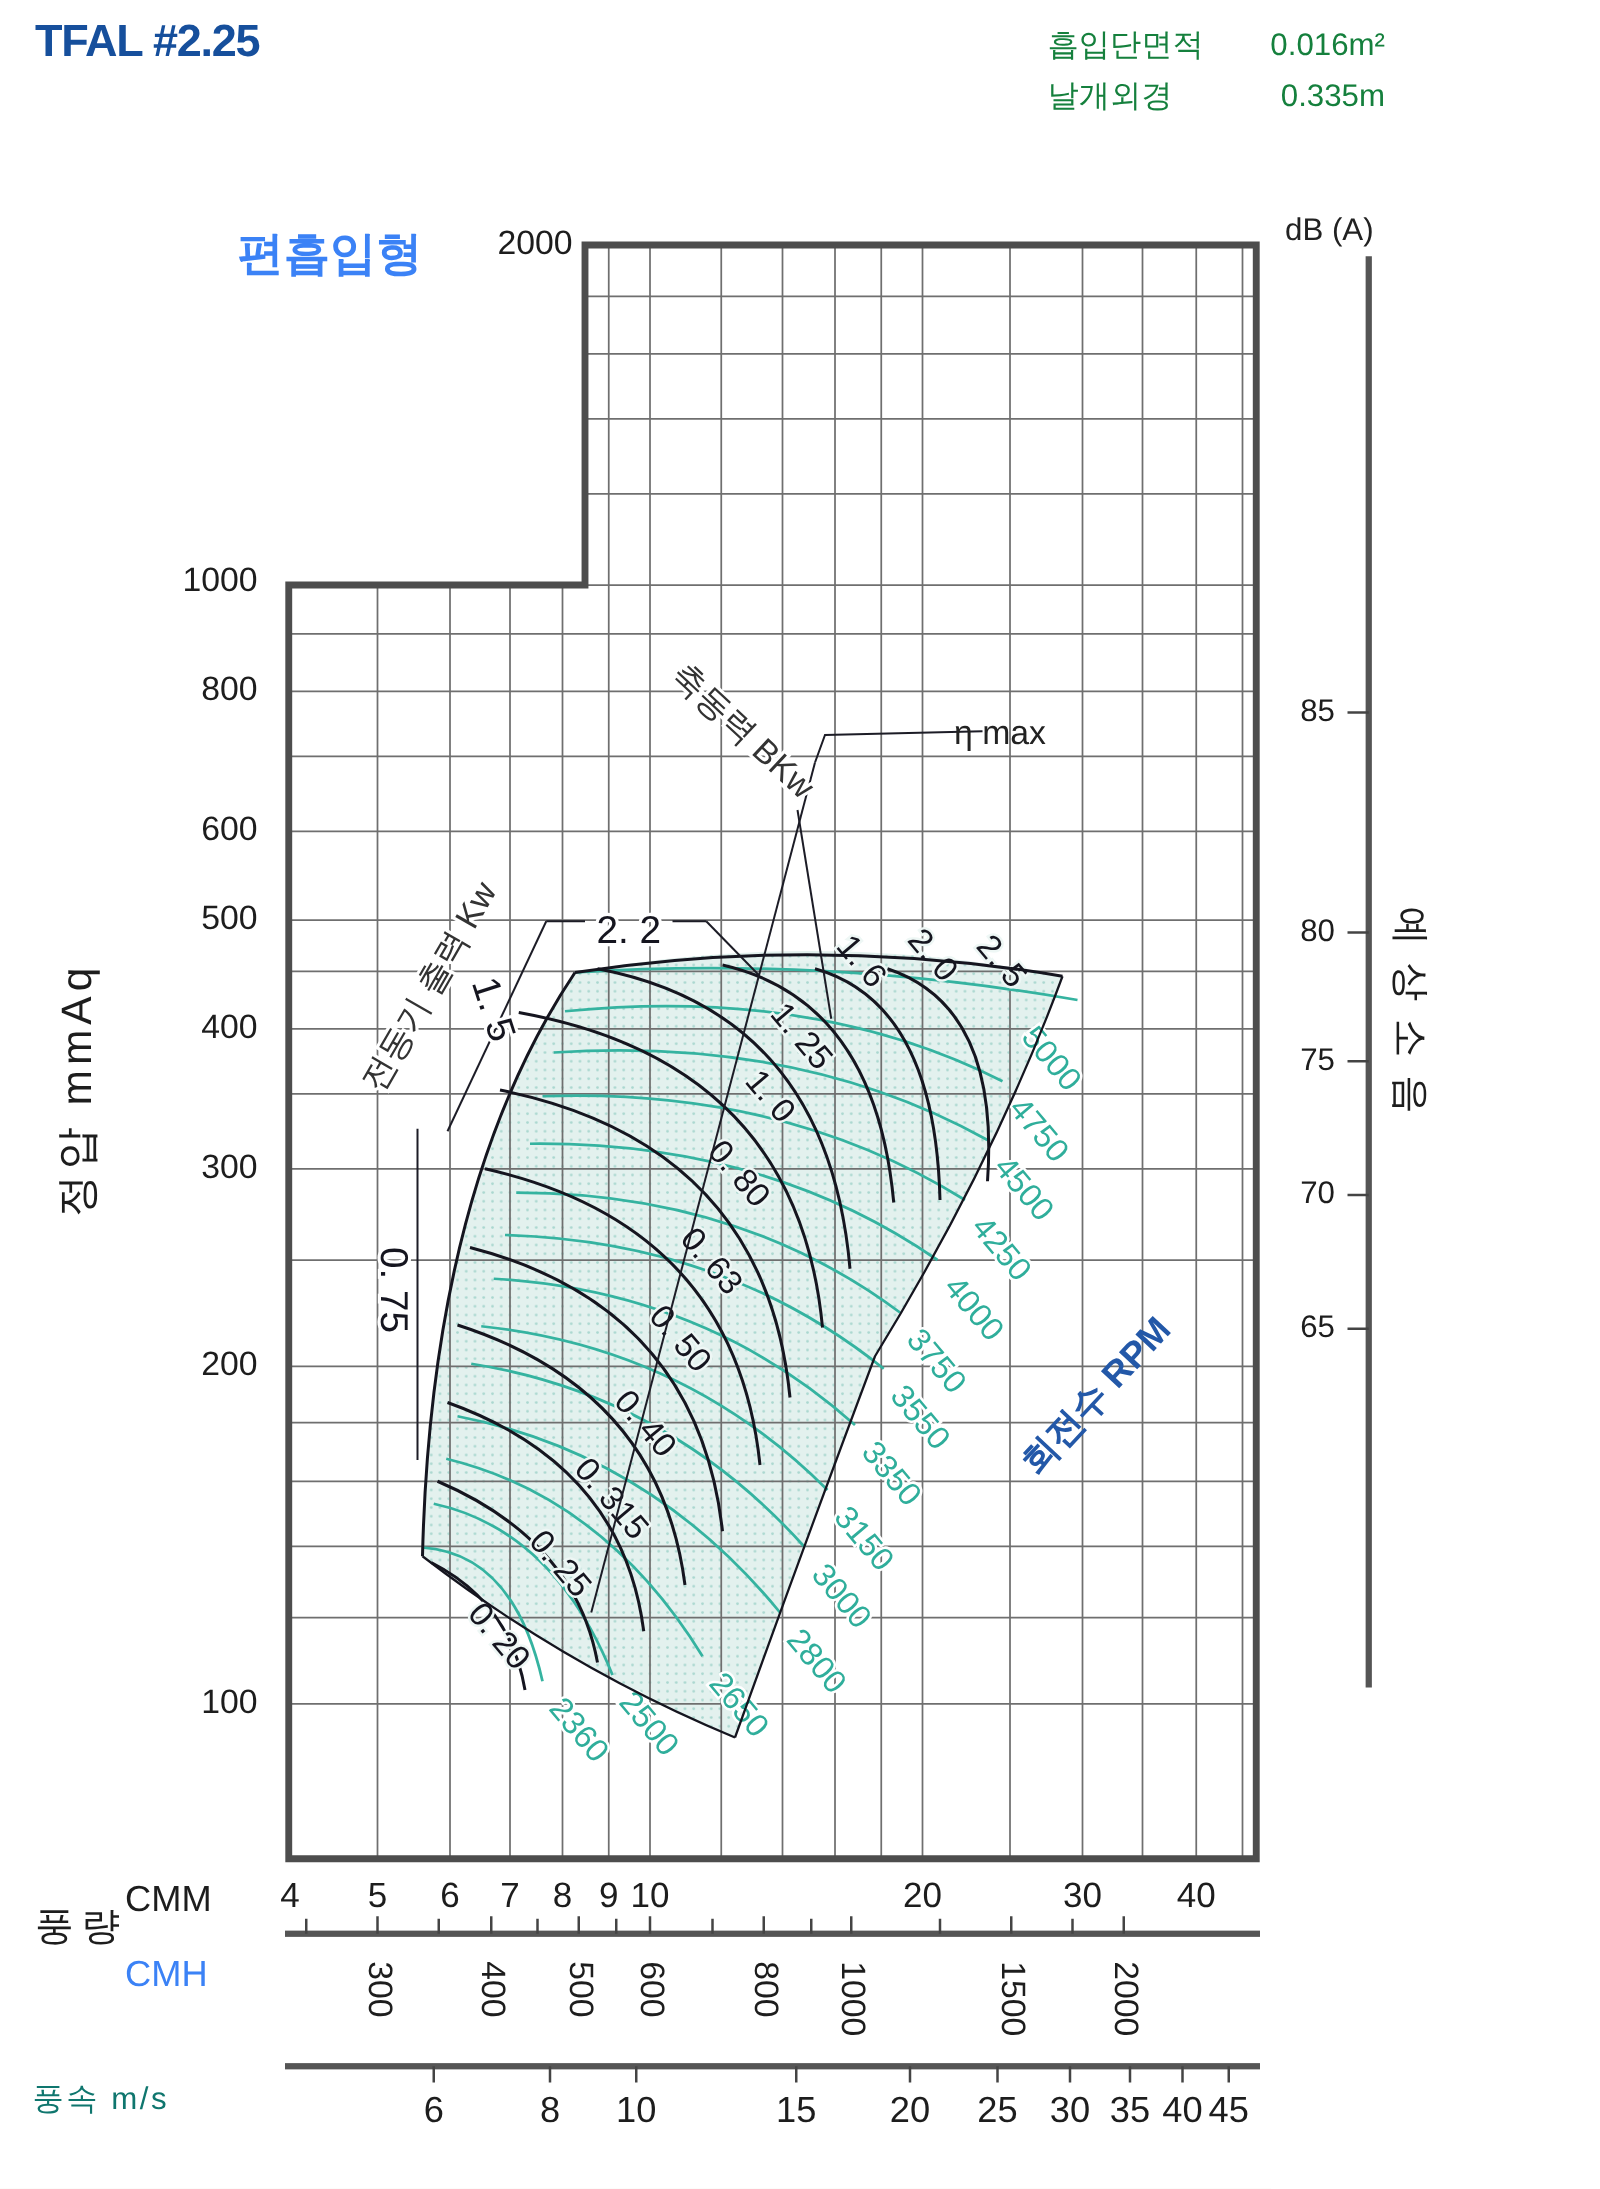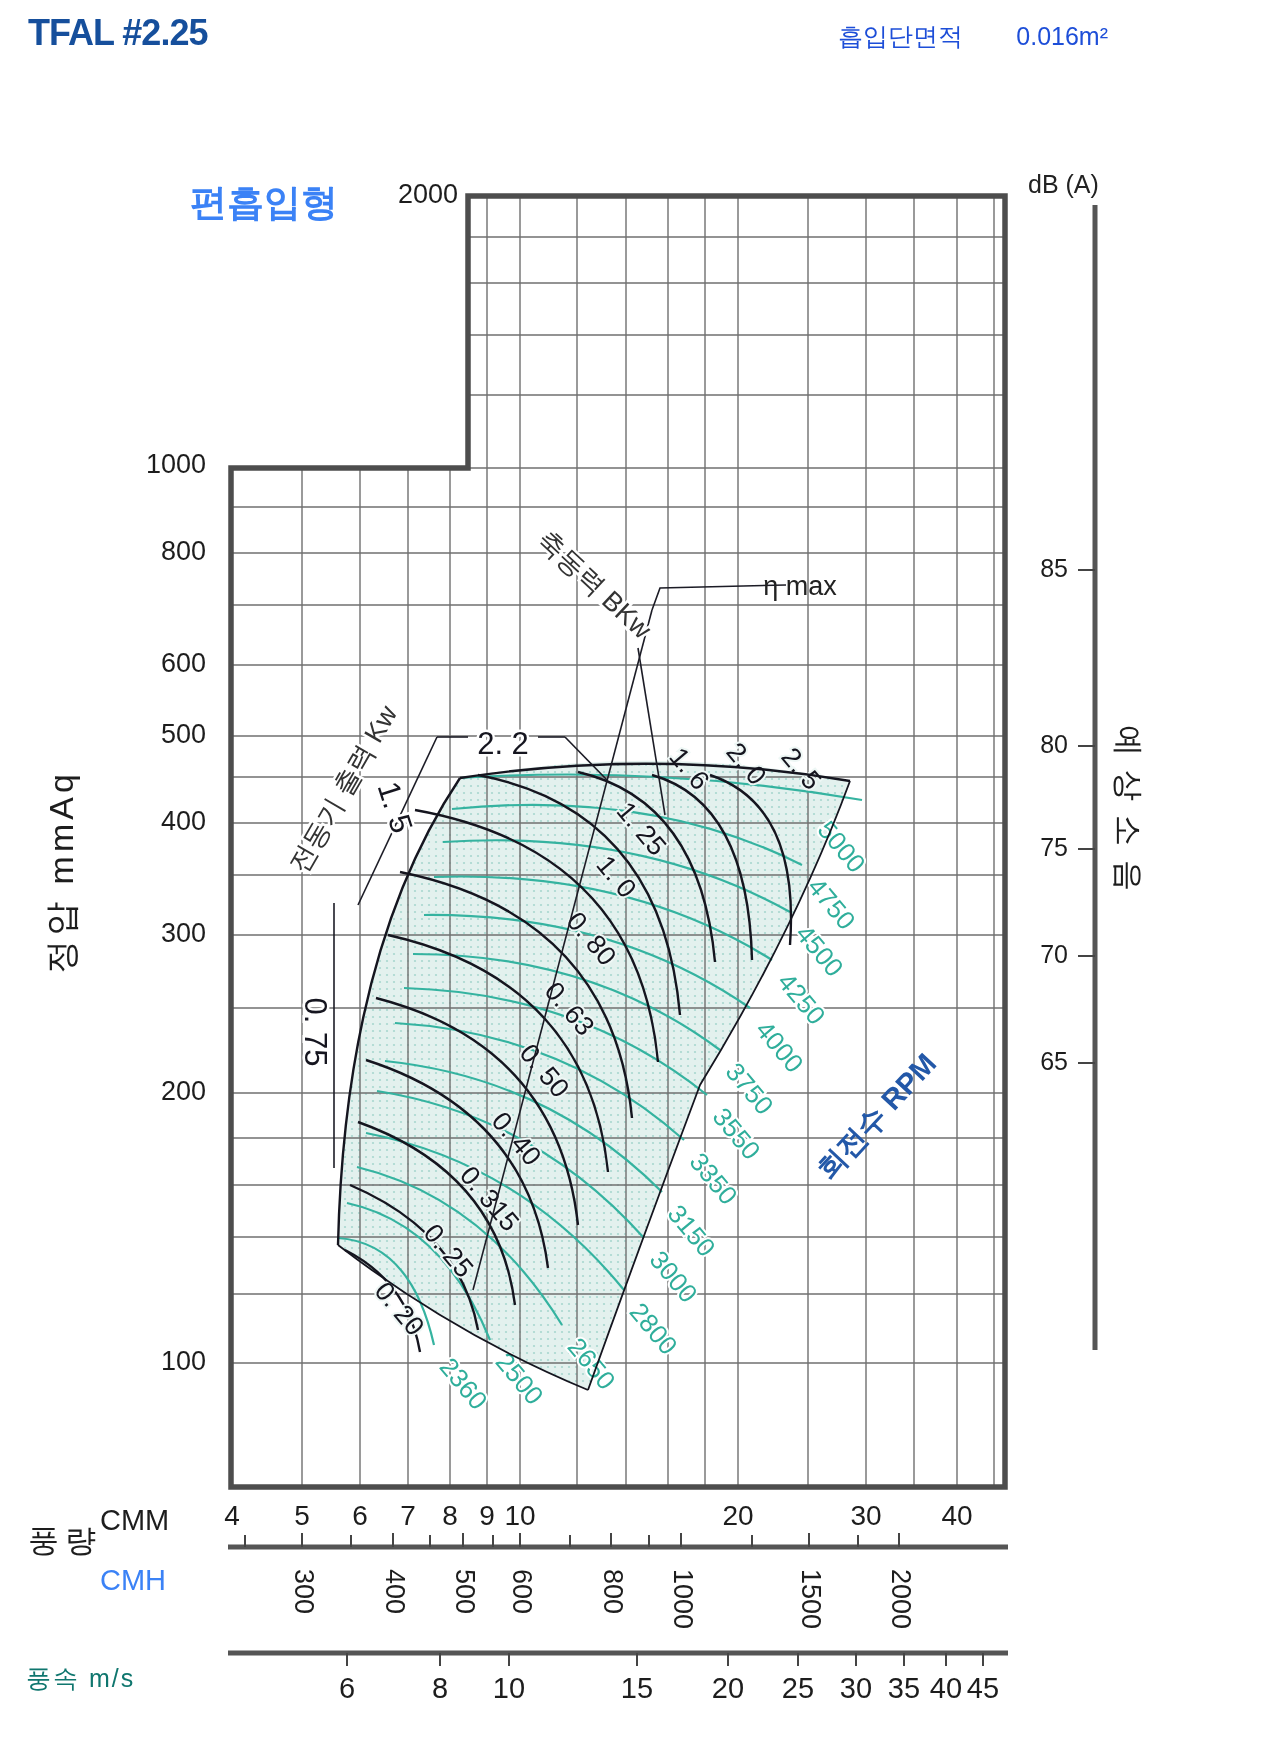--- a/index.html
+++ b/index.html
@@ -1,21 +1,21 @@
 <!DOCTYPE html>
 <html><head>
 <meta charset="utf-8">
 <style>
   html,body{margin:0;padding:0;background:#f6f6f4;}
   #page{position:relative;width:1280px;height:1751px;background:#ffffff;overflow:hidden;
         font-family:"Liberation Sans","DejaVu Sans",sans-serif;}
   #chart-svg{position:absolute;left:0;top:0;}
   .abslab{position:absolute;white-space:nowrap;}
   #page-title{left:28px;top:12px;font-size:36px;font-weight:bold;color:#164f9c;letter-spacing:-1px;}
-  #specs{left:838px;top:16px;width:270px;color:#1d4ed8;font-size:25px;}
+  #specs{left:838px;top:16px;width:270px;color:#15803d;font-size:25px;}
   #specs .row{display:flex;justify-content:space-between;line-height:41px;}
   #type-label{left:190px;top:178px;font-size:37px;font-weight:bold;color:#3b82f6;}
   #db-unit{left:1028px;top:170px;font-size:25px;color:#222;text-align:right;}
   #y-title{left:62px;top:872px;transform:translate(-50%,-50%) rotate(-90deg);font-size:34px;color:#1d1d1d;letter-spacing:4px;}
   #noise-title{left:1128px;top:815px;transform:translate(-50%,-50%) rotate(90deg);font-size:31px;color:#1d1d1d;letter-spacing:14px;}
   #flow-label{left:28px;top:1520px;font-size:31px;color:#1d1d1d;letter-spacing:6px;}
   #cmm-label{left:100px;top:1504px;font-size:29px;color:#1d1d1d;}
   #cmh-label{left:100px;top:1564px;font-size:29px;color:#3b82f6;}
   #vel-label{left:26px;top:1662px;font-size:25px;color:#0f766e;letter-spacing:2px;}
 
@@ -43,20 +43,24 @@
 </head>
 <body>
 
 <div id="page">
   <div id="page-title" class="abslab">TFAL #2.25</div>
 
   <div id="specs" class="abslab">
     <div class="row">
       <span>흡입단면적</span>
       <span>0.016m²</span>
+    </div>
+    <div class="row">
+      <span>날개외경</span>
+      <span>0.335m</span>
     </div>
   </div>
 
   <div id="type-label" class="abslab">편흡입형</div>
   <div id="db-unit" class="abslab">dB (A)</div>
   <div id="y-title" class="abslab">정압 mmAq</div>
   <div id="noise-title" class="abslab">예상소음</div>
   <div id="flow-label" class="abslab">풍량</div>
   <div id="cmm-label" class="abslab">CMM</div>
   <div id="cmh-label" class="abslab">CMH</div>

